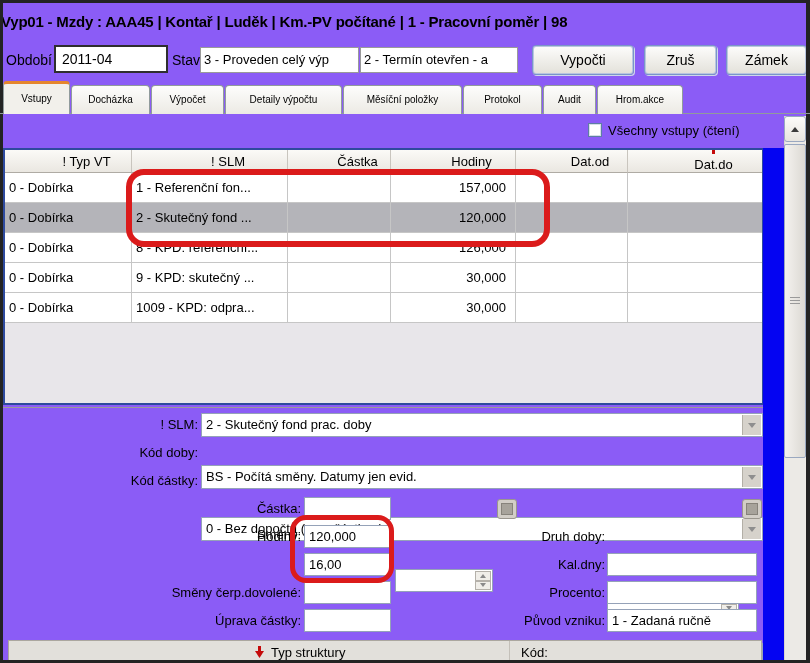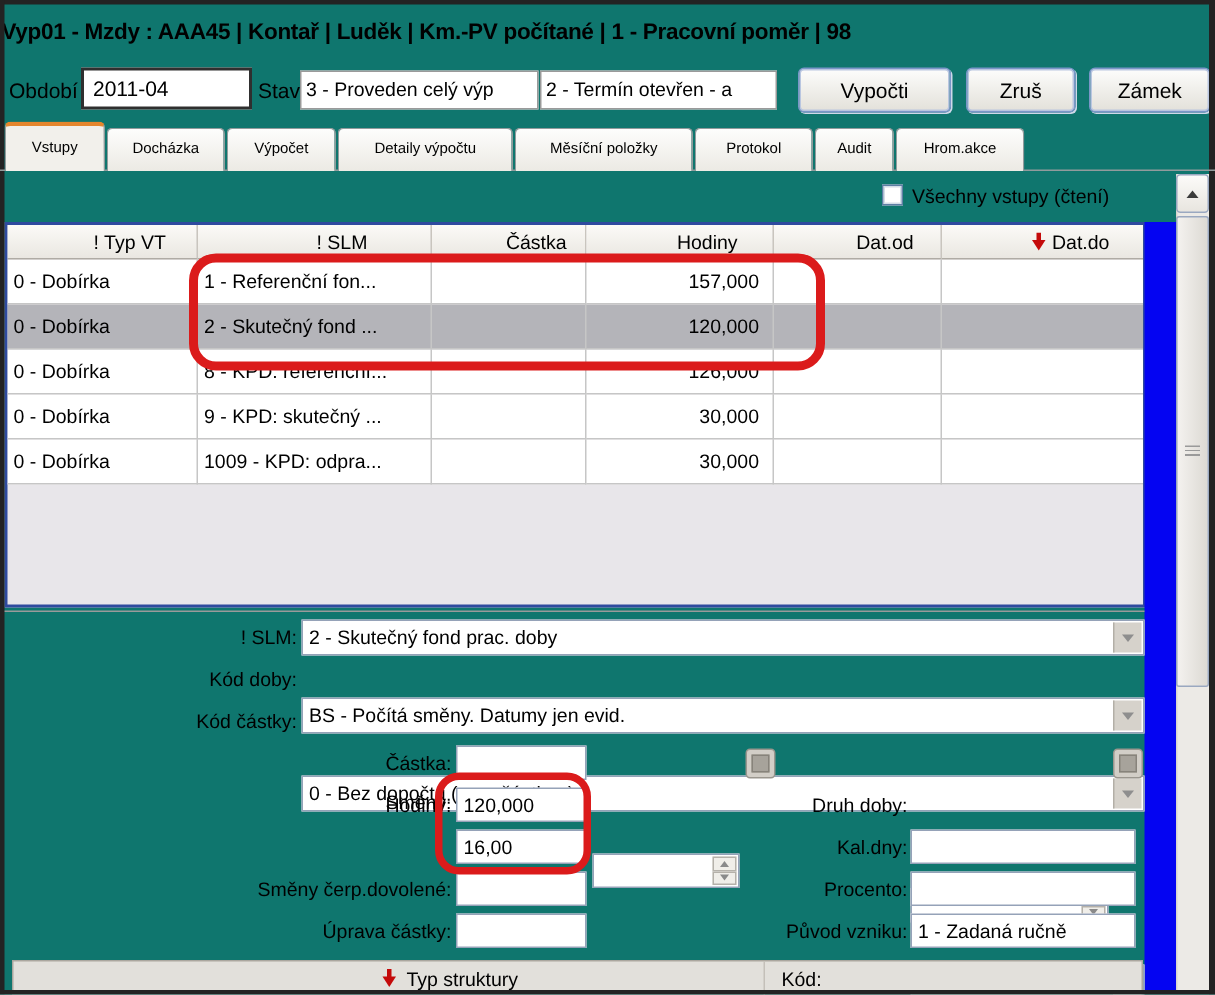--- a/index.html
+++ b/index.html
@@ -1,18 +1,18 @@
 <!DOCTYPE html>
 <html><head>
 <meta charset="utf-8">
 <style>
   html,body{margin:0;padding:0;background:#888;}
   .win{
     position:relative; width:810px; height:663px; overflow:hidden;
-    background:#0f766e; font-family:"Liberation Sans","DejaVu Sans",sans-serif;
+    background:#8b5cf6; font-family:"Liberation Sans","DejaVu Sans",sans-serif;
     color:#000; font-size:13px;
   }
   .abs{position:absolute;}
   
   .frame{background:#232323;}
   
   .titlebar{font-weight:bold; font-size:15px; white-space:nowrap; letter-spacing:-0.2px;}
   
   .lbl{white-space:nowrap;}
   .sunken-input{
@@ -155,21 +155,21 @@
         </div>
       <div class="th" style="width:103px;">
           <span>Částka</span>
         </div>
       <div class="th" style="width:125px;">
           <span>Hodiny</span>
         </div>
       <div class="th" style="width:112px;">
           <span>Dat.od</span>
         </div>
-      <div class="th" style="width:134px; border-right:none;">
+      <div class="th" style="width:134px; border-right:none;flex-direction:column;">
         <svg class="red-arrow" width="11" height="13">
           <rect x="4" y="0" width="3" height="6" fill="#C40A0A"></rect>
           <polygon points="1,5 10,5 5.5,12" fill="#C40A0A"></polygon>
         </svg>
         <span>Dat.do</span>
       </div>
     </div>
     <div class="trow">
       <div class="td" style="width:127px;">0 - Dobírka</div>
       <div class="td" style="width:156px;">1 - Referenční fon...</div>

